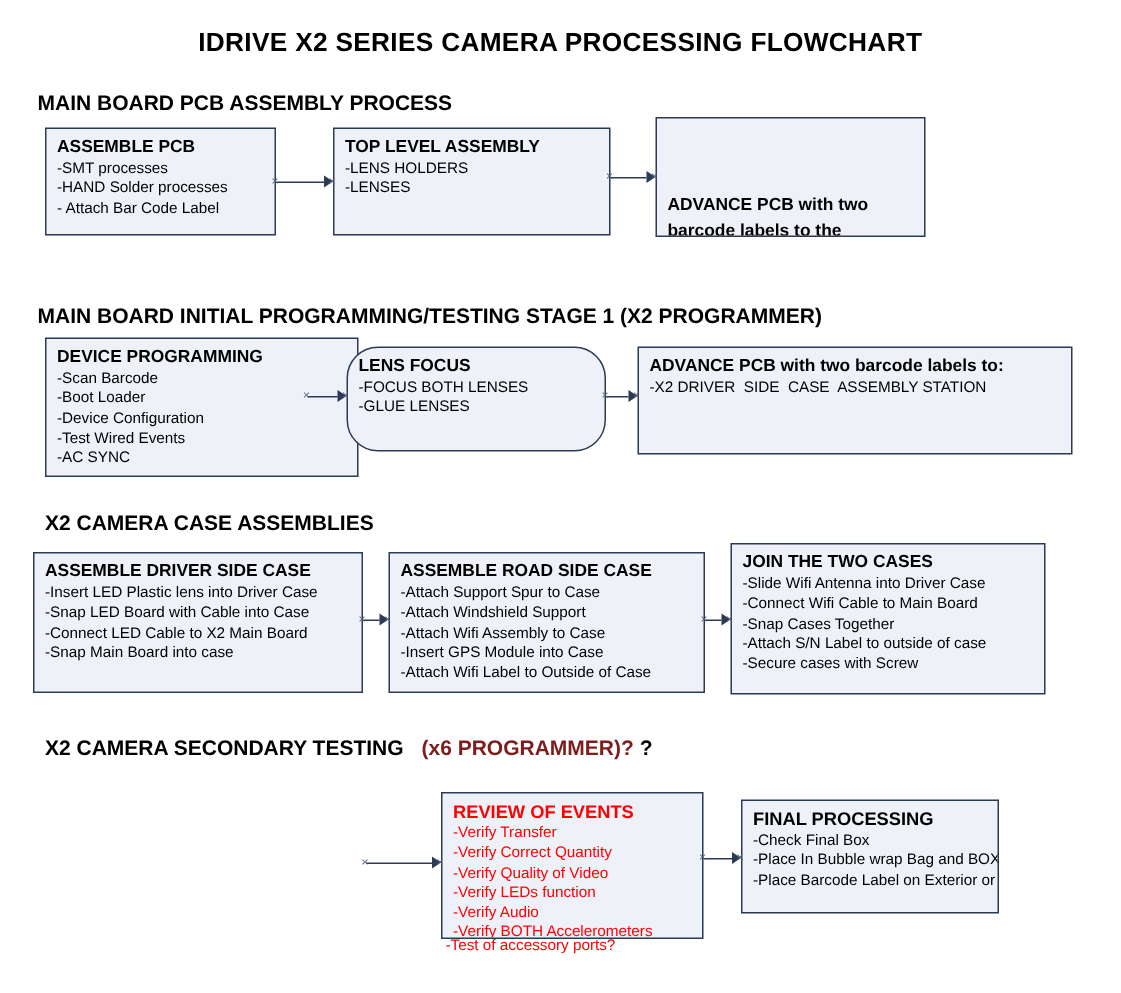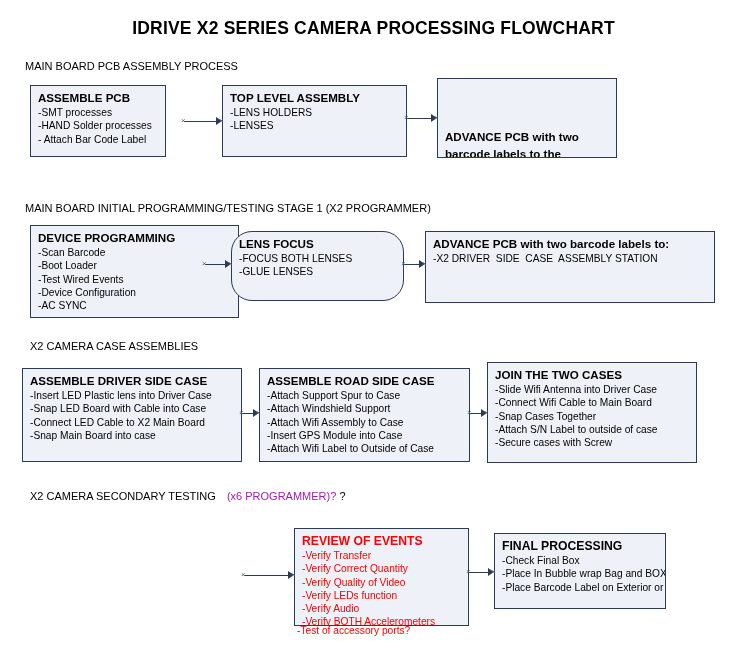--- a/index.html
+++ b/index.html
@@ -27,25 +27,25 @@
     left: 0;
     width: 747px;
     text-align: center;
     font-size: 17.5px;
     font-weight: bold;
     letter-spacing: 0.2px;
   }
 
   .section-head {
     position: absolute;
-    font-size: 11px;
-    font-weight: normal;
+    font-size: 14px;
+    font-weight: bold;
   }
   .section-head .red {
-    color: #a21caf;
+    color: #7f1d1d;
   }
 
   .box {
     position: absolute;
     background: #eef2f8;
     border: 1px solid #2b3a55;
     box-sizing: border-box;
     padding: 5px 6px 4px 7px;
     overflow: hidden;
   }
@@ -87,21 +87,21 @@
 </style>
 </head>
 <body>
 
 <div id="canvas">
 
   <div class="title">IDRIVE X2  SERIES CAMERA PROCESSING FLOWCHART</div>
 
   <div class="section-head" style="top:60px; left:25px;">MAIN BOARD PCB ASSEMBLY PROCESS</div>
 
-  <div class="box" style="left:30px; top:85px; width:136px; height:72px;">
+  <div class="box" style="left:30px; top:85px; width:154px; height:72px;">
     <div class="hdr">ASSEMBLE PCB</div>
     <div class="line">-SMT processes</div>
     <div class="line">-HAND Solder processes</div>
     <div class="line">- Attach Bar Code Label</div>
   </div>
 
   <div class="box" style="left:222px; top:85px; width:185px; height:72px;">
     <div class="hdr">TOP LEVEL ASSEMBLY</div>
     <div class="line">-LENS HOLDERS</div>
     <div class="line">-LENSES</div>
@@ -122,22 +122,22 @@
   <div class="xmark" style="left:219px; top:117px;">×</div>
   <div class="xmark" style="left:404px; top:114px;">×</div>
   <div class="xmark" style="left:434px; top:114px;">×</div>
 
   <div class="section-head" style="top:202px; left:25px;">MAIN BOARD INITIAL PROGRAMMING/TESTING STAGE 1 (X2 PROGRAMMER)</div>
 
   <div class="box" style="left:30px; top:225px; width:209px; height:93px;">
     <div class="hdr">DEVICE PROGRAMMING</div>
     <div class="line">-Scan Barcode</div>
     <div class="line">-Boot Loader</div>
+    <div class="line">-Device Configuration</div>
     <div class="line">-Test Wired Events</div>
-    <div class="line">-Device Configuration</div>
     <div class="line">-AC SYNC</div>
   </div>
 
   <div class="box" style="left:231px; top:231px; width:173px; height:70px;border-radius:21px;">
     <div class="hdr">LENS FOCUS</div>
     <div class="line">-FOCUS BOTH LENSES</div>
     <div class="line">-GLUE LENSES</div>
   </div>
 
   <div class="box" style="left:425px; top:231px; width:290px; height:72px;">

